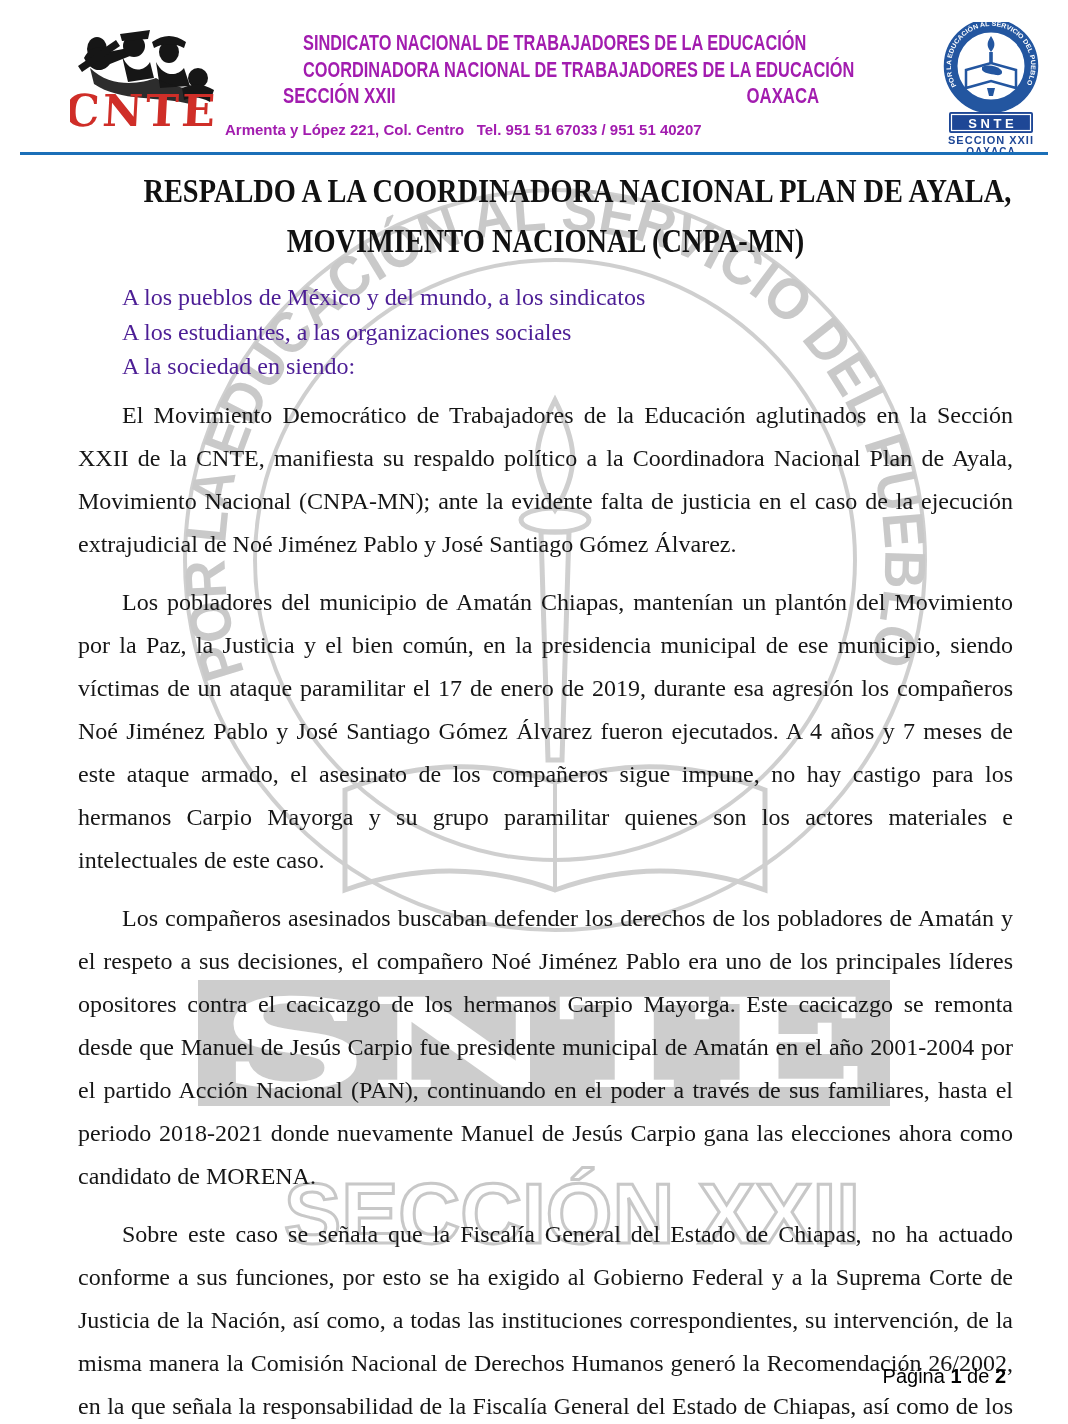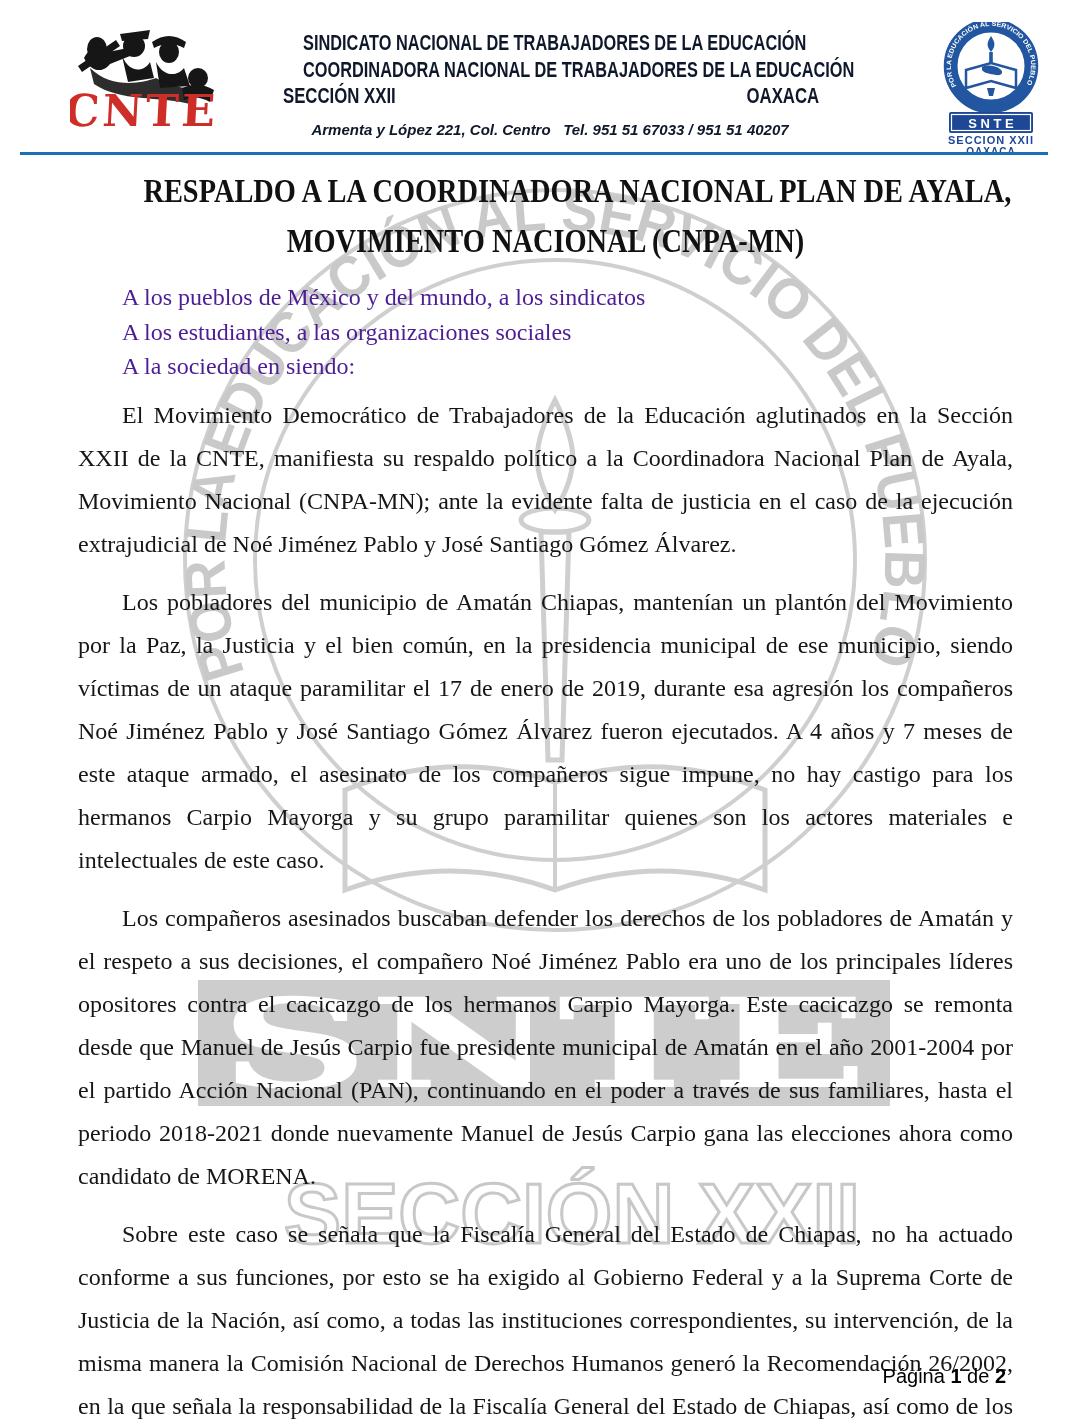--- a/index.html
+++ b/index.html
@@ -6,31 +6,31 @@
   body { background:#ffffff; }
   .page{
     position:relative; width:1068px; height:1424px; background:#ffffff;
     overflow:hidden; font-family:"Liberation Serif", serif; color:#151515;
   }
   
   .watermark{ position:absolute; inset:0; z-index:0; pointer-events:none; }
   
   .cnte-logo{ position:absolute; left:70px; top:22px; width:152px; height:114px; z-index:1; }
   .snte-logo{ position:absolute; left:932px; top:22px; width:118px; height:134px; z-index:1; }
-  .head-center{ position:absolute; left:225px; top:30px; width:650px; z-index:1; color:#0f172a; }
+  .head-center{ position:absolute; left:225px; top:30px; width:650px; z-index:1; color:#a21caf; }
   .hline{ font-family:"Liberation Sans", sans-serif; font-weight:700; font-size:21.5px;
           line-height:27px; text-align:center; white-space:nowrap;
           transform:scaleX(.76); transform-origin:50% 50%; }
   .hline3{ display:flex; justify-content:space-between; padding:0 56px 0 58px; height:27px; }
   .hline3 .sec{ font-family:"Liberation Sans", sans-serif; font-weight:700; font-size:21.5px;
                 white-space:nowrap; transform:scaleX(.78); transform-origin:left center; }
   .hline3 .oax{ font-family:"Liberation Sans", sans-serif; font-weight:700; font-size:21.5px;
                 white-space:nowrap; transform:scaleX(.78); transform-origin:right center; }
-  .haddr{ margin-top:9px; font-family:"Liberation Sans", sans-serif; font-style:italic;
-          font-weight:700; font-size:15px; line-height:19px; text-align:center; }
+  .haddr{ margin-top:9px; font-family:"Liberation Sans", sans-serif; 
+          font-weight:700; font-size:15px; line-height:19px; text-align:left; }
   .hweb{ font-family:"Liberation Sans", sans-serif; font-style:italic; font-weight:700;
          font-size:15px; line-height:19px; text-align:center; }
   .header-rule{ position:absolute; left:20px; right:20px; top:152px; height:3px;
                 background:#1b6fb8; z-index:1; }
   
   .main{ position:absolute; left:78px; top:166px; width:935px; z-index:1; }
   .doc-title{ margin-bottom:14px; }
   .title-line{ font-weight:700; font-size:33px; line-height:50px; text-align:center;
                white-space:nowrap; transform:scaleX(.86); transform-origin:50% 50%; color:#111; }
   .salutation{ margin:10px 0 10px 44px; font-size:24px; line-height:34.5px; color:#4c1d95; }

